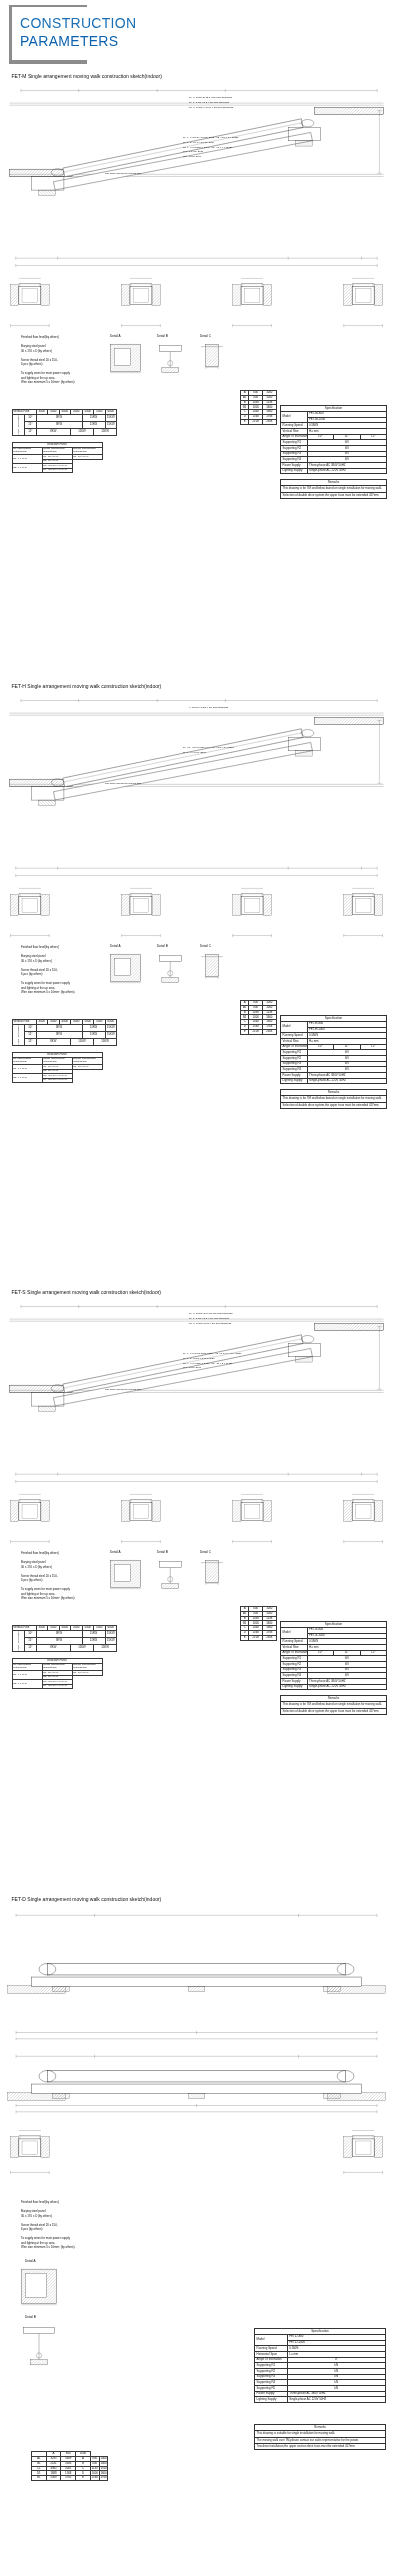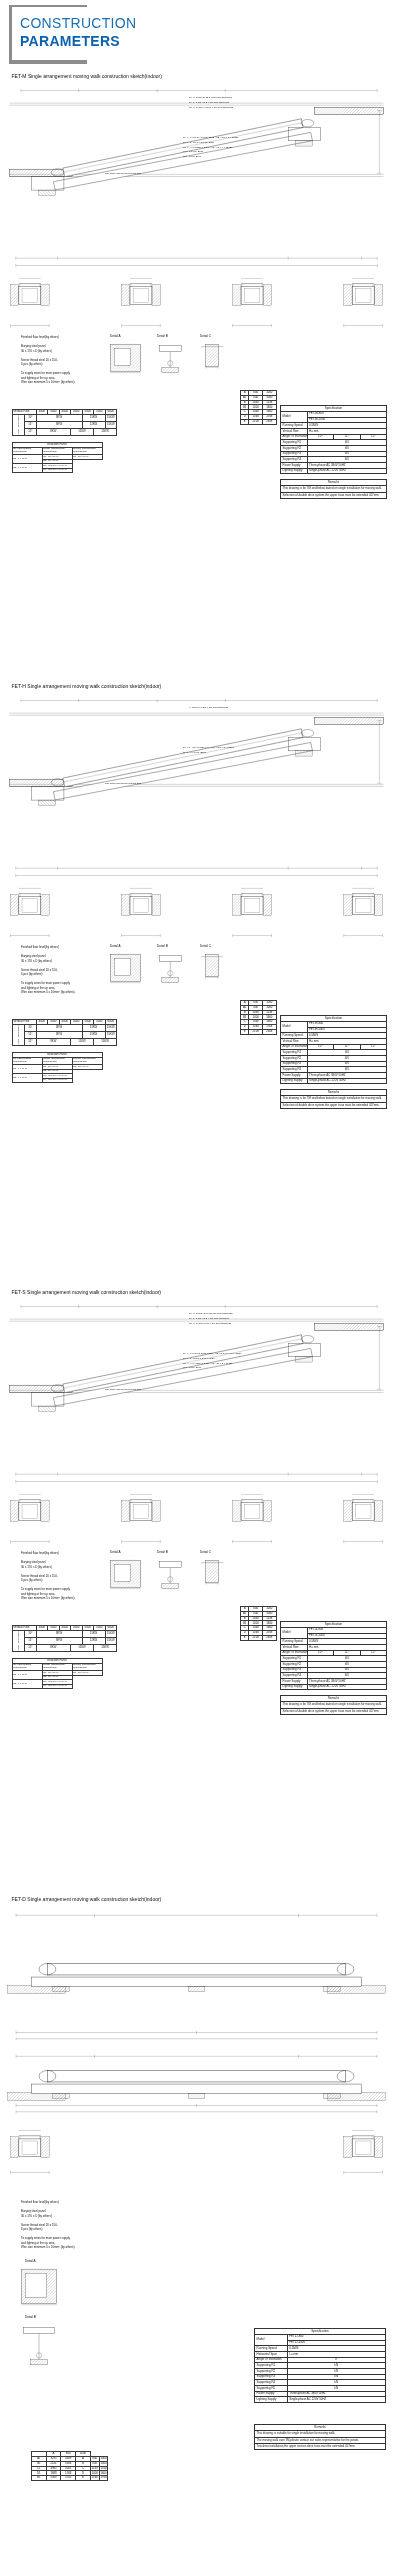--- a/index.html
+++ b/index.html
@@ -13,21 +13,21 @@
   }
 
   
   .page-header { position:absolute; left:0; top:0; width:393px; height:69px; }
   .hdr-bracket { position:absolute; left:9.4px; top:5.2px; width:78px; height:58px;
                  border-left:3.7px solid #8c8c8c; border-top:2.6px solid #8c8c8c; }
   .hdr-bracket2{ position:absolute; left:9.4px; top:60px; width:78px; height:3.7px; background:#8c8c8c; }
   .hdr-title1 { position:absolute; left:20px; top:14.7px; font-size:14px; letter-spacing:0.3px;
                 color:#1a6fb5; font-weight:400; }
   .hdr-title2 { position:absolute; left:20px; top:32.5px; font-size:14px; letter-spacing:0.3px;
-                color:#0b62b0; font-weight:700; }
+                color:#0b62b0; font-weight:400; }
 
   
   .section { position:absolute; left:0; width:393px; }
   .sec-title { position:absolute; left:11.5px; font-size:5px; color:#111; white-space:nowrap; }
 
   
   .canvas { position:absolute; left:0; width:393px; }
   svg.dwg { display:block; }
 
   

